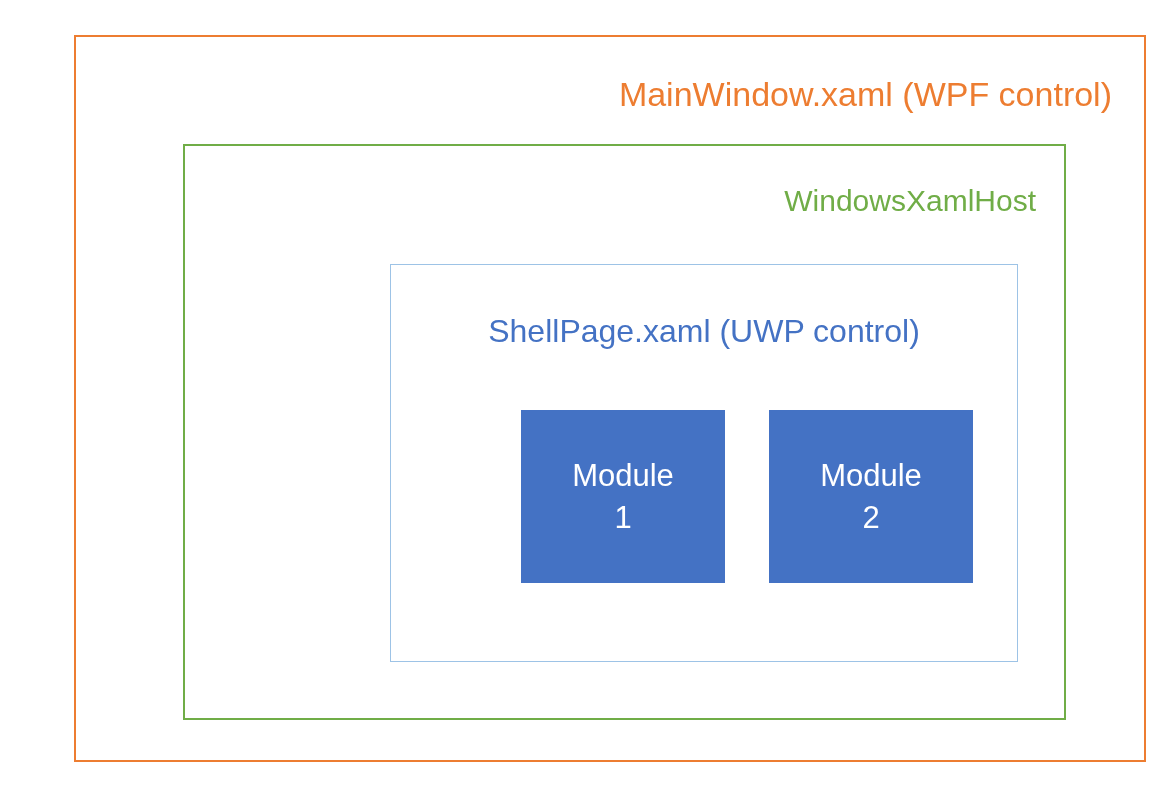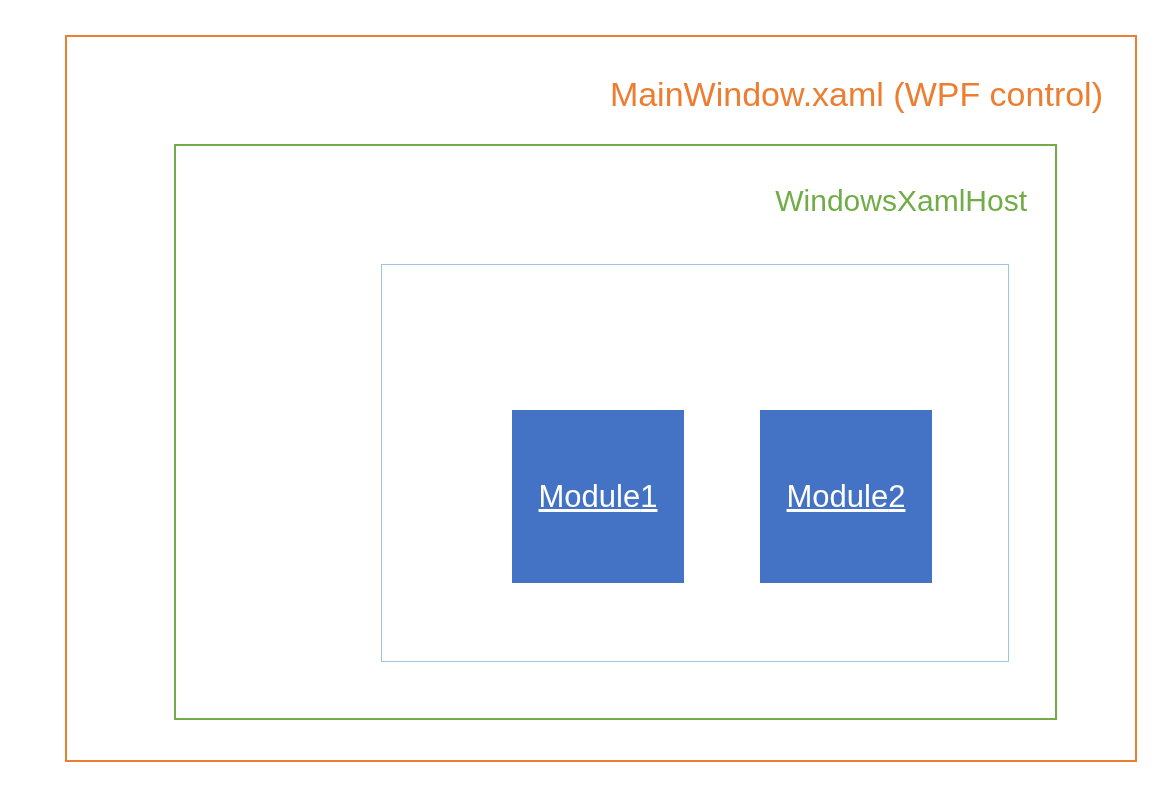--- a/index.html
+++ b/index.html
@@ -14,21 +14,21 @@
     height: 810px;
     background: #ffffff;
     overflow: hidden;
   }
   .box {
     position: absolute;
     box-sizing: border-box;
     background: transparent;
   }
   .wpf-box {
-    left: 65px;
+    left: 74px;
     top: 35px;
     width: 1072px;
     height: 727px;
     border: 2px solid var(--wpf-orange, #ED7D31);
   }
   .wpf-label {
     position: absolute;
     top: 38px;
     right: 32px;
     font-size: 34px;
@@ -63,48 +63,48 @@
     left: 0;
     width: 100%;
     text-align: center;
     font-size: 32px;
     color: var(--uwp-blue, #4472C4);
     white-space: nowrap;
   }
   .module {
     position: absolute;
     top: 145px;
-    width: 172px;
+    width: 204px;
     height: 173px;
     background: var(--module-fill, #4472C4);
     color: var(--module-text, #FFFFFF);
     display: flex;
-    flex-direction: row;
+    flex-direction: column;
     align-items: center;
     justify-content: center;
     font-size: 31px;
     line-height: 1.35;
     text-align: center;
-    text-decoration: underline;
   }
   .module-1 { left: 130px; }
   .module-2 { left: 378px; }
 </style>
 </head>
 <body>
 
 <div class="canvas">
 
   <div class="box wpf-box">
     <div class="wpf-label">MainWindow.xaml (WPF control)</div>
 
     <div class="box host-box">
       <div class="host-label">WindowsXamlHost</div>
 
       <div class="box shell-box">
+        <div class="shell-label">ShellPage.xaml (UWP control)</div>
 
         <div class="module module-1">
           <span>Module</span>
           <span>1</span>
         </div>
 
         <div class="module module-2">
           <span>Module</span>
           <span>2</span>
         </div>

